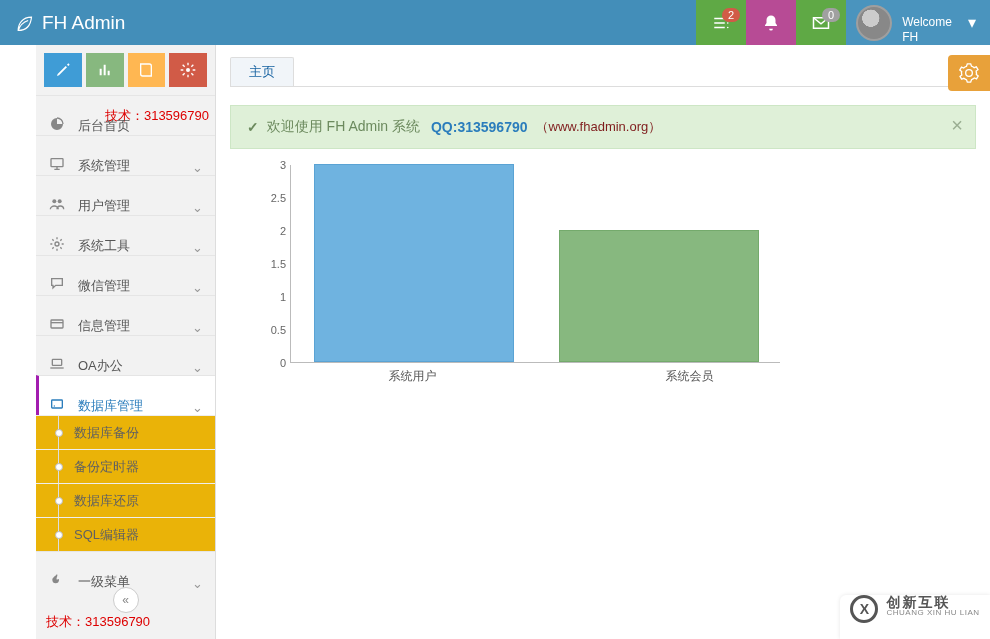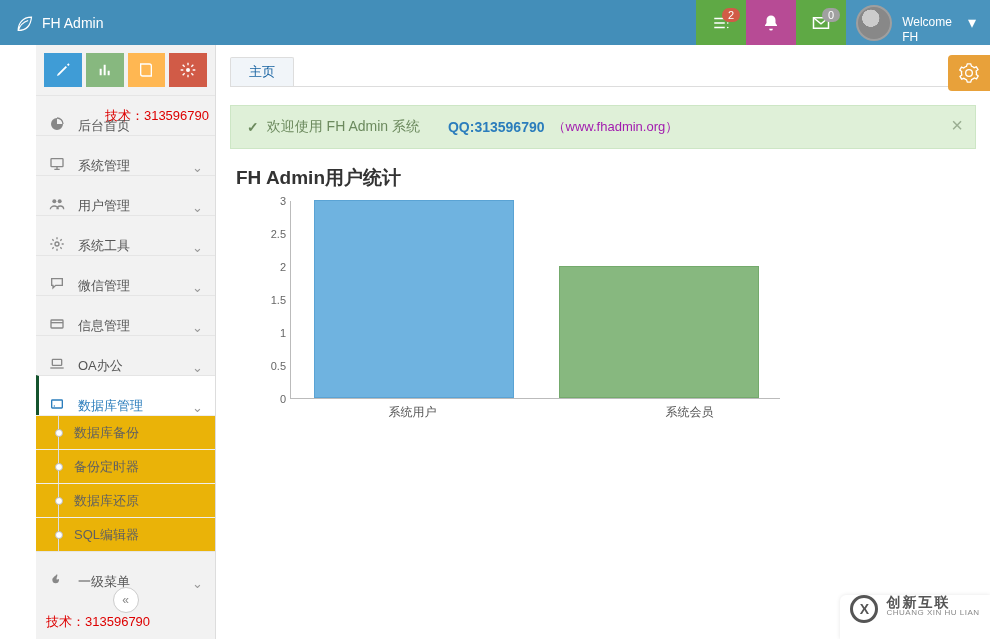--- a/index.html
+++ b/index.html
@@ -1,19 +1,19 @@
 <!DOCTYPE html>
 <html><head>
 <meta charset="utf-8">
 <style>
 * { margin: 0; padding: 0; box-sizing: border-box; font-family: "Helvetica Neue", Arial, sans-serif; }
 body { width: 990px; height: 639px; background: #fff; overflow: hidden; position: relative; }
 
 .topbar { height: 45px; background: #438eb9; color: #fff; display: flex; align-items: center; }
-.brand { display: flex; align-items: center; gap: 8px; padding: 0 14px; font-size: 14px; font-weight: 400; }
+.brand { display: flex; align-items: center; gap: 8px; padding: 0 14px; font-size: 19px; font-weight: 400; }
 .brand svg { width: 20px; height: 20px; }
 .topbar-spacer { flex: 1; }
 .topbar-btn { height: 45px; display: flex; align-items: center; justify-content: center; padding: 0 16px; position: relative; cursor: pointer; }
 .topbar-btn.tasks { background: #5fa945; }
 .topbar-btn.notif { background: #b74b95; }
 .topbar-btn.mail  { background: #5fa945; }
 .badge { background: #d15b47; color: #fff; border-radius: 10px; font-size: 11px; padding: 1px 6px; position: absolute; top: 8px; right: 6px; }
 .badge.grey { background: #a0a0a0; }
 .user-area { display: flex; align-items: center; gap: 10px; padding: 0 14px 0 10px; background: #4a94be; height: 45px; cursor: pointer; }
 .avatar { width: 36px; height: 36px; border-radius: 50%; background: radial-gradient(circle at 40% 35%, #ccc 0 30%, #888 31% 100%); border: 2px solid #fff3; }
@@ -25,21 +25,21 @@
 .sidebar { width: 180px; background: #f2f2f2; border-right: 1px solid #ddd; display: flex; flex-direction: column; position: relative; margin-left: 36px; }
 .quickbtns { display: flex; gap: 4px; padding: 8px; }
 .qbtn { flex: 1 1 0; height: 34px; display: flex; align-items: center; justify-content: center; color: #fff; cursor: pointer; }
 .qbtn.blue   { background: #3f9cd6; }
 .qbtn.green  { background: #87b87f; }
 .qbtn.orange { background: #ffb752; }
 .qbtn.red    { background: #d15b47; }
 
 .nav { flex: 1; overflow: auto; }
 .nav-item { display: flex; align-items: flex-end; gap: 12px; height: 40px; padding: 0 12px; border-top: 1px solid #e5e5e5; color: #555; font-size: 13px; cursor: pointer; position: relative; }
-.nav-item.active { background: #fff; color: #2b7dbc; border-left: 3px solid #14532d; padding-left: 9px; }
+.nav-item.active { background: #fff; color: #2b7dbc; border-left: 3px solid #a21caf; padding-left: 9px; }
 .nav-item .chevron { margin-left: auto; color: #999; }
 .nav-icon { width: 18px; text-align: center; color: #888; }
 .nav-item.active .nav-icon { color: #2b7dbc; }
 
 .subnav { background: #eab308; }
 .sub-item { display: flex; align-items: center; height: 34px; padding: 0 12px 0 38px; color: #616161; font-size: 13px; border-top: 1px solid #eee; cursor: pointer; position: relative; }
 .sub-item::before { content: ""; position: absolute; left: 22px; top: 0; bottom: 0; width: 1px; background: #ddd; }
 .sub-item::after { content: ""; position: absolute; left: 19px; top: 50%; width: 6px; height: 6px; border: 1px solid #bbb; border-radius: 50%; background: #fff; transform: translateY(-50%); }
 
 .tech-note { color: #d00; font-size: 13px; padding: 4px 10px 8px; }
@@ -48,22 +48,22 @@
 .collapse-handle { position: absolute; bottom: 26px; left: 50%; transform: translateX(-50%); width: 26px; height: 26px; border: 1px solid #ccc; border-radius: 50%; background: #fff; display: flex; align-items: center; justify-content: center; color: #888; cursor: pointer; font-size: 12px; }
 
 .main { flex: 1; position: relative; background: #fff; padding: 10px 14px; }
 .tab-strip { display: flex; align-items: flex-end; border-bottom: 1px solid #ddd; height: 32px; }
 .tab { background: #f1f5f9; border: 1px solid #ddd; border-bottom: none; padding: 5px 18px; font-size: 13px; color: #1863a1; cursor: pointer; border-radius: 2px 2px 0 0; margin-top: 40px; }
 .gear-float { position: absolute; right: 0; top: 10px; width: 42px; height: 36px; background: #e8a13a; display: flex; align-items: center; justify-content: center; color: #fff; cursor: pointer; border-radius: 4px 0 0 4px; }
 
 .alert { margin: 18px 0 16px; background: #dff0d8; border: 1px solid #cde6c5; padding: 12px 16px; position: relative; font-size: 14px; display: flex; align-items: center; gap: 8px; }
 .alert .close { position: absolute; right: 12px; top: 8px; color: #9aae92; font-size: 20px; cursor: pointer; }
 .alert-text { color: #6c8a5e; }
-.alert-qq { color: #2b7dbc; font-weight: 600; margin-left: 20px; }
-.alert-link { color: #a21caf; font-size: 13px; }
+.alert-qq { color: #2b7dbc; font-weight: 600; margin-left: 3px; }
+.alert-link { color: #7f1d1d; font-size: 13px; }
 
 .chart-title { font-size: 19px; font-weight: 700; color: #333; margin: 6px 0 10px 6px; }
 
 .chart-wrap { position: relative; height: 220px; margin-left: 30px; width: 520px; }
 .y-axis { position: absolute; left: 0; top: 0; bottom: 22px; width: 30px; }
 .y-tick { position: absolute; right: 4px; font-size: 11px; color: #666; transform: translateY(50%); }
 .plot { position: absolute; left: 30px; right: 0; top: 0; bottom: 22px; border: 1px solid #bbb; border-top: none; border-right: none; }
 .bar { position: absolute; bottom: 0; }
 .bar.b1 { background: #6fb3e0; border: 1px solid #5aa3d4; }
 .bar.b2 { background: #87b87f; border: 1px solid #74aa6c; }
@@ -239,21 +239,20 @@
     </div>
 
     <div class="alert">
       <span style="color:#6c8a5e;font-weight:700">✓</span>
       <span class="alert-text">欢迎使用 FH Admin 系统</span>
       <span class="alert-qq">QQ:313596790</span>
       <a class="alert-link">（www.fhadmin.org）</a>
       <span class="close">×</span>
     </div>
 
-    <div class="chart-title">FH Admin用户统计</div>
 
     <div class="chart-wrap">
       <div class="y-axis" id="y-axis">
           <div class="y-tick" style="bottom: 0px;">0</div>
           <div class="y-tick" style="bottom: 33px; padding-left: 32px;">0.5</div>
           <div class="y-tick" style="bottom: 66px;">1</div>
           <div class="y-tick" style="bottom: 99px;">1.5</div>
           <div class="y-tick" style="bottom: 132px;">2</div>
           <div class="y-tick" style="bottom: 165px;">2.5</div>
           <div class="y-tick" style="bottom: 198px;">3</div>

